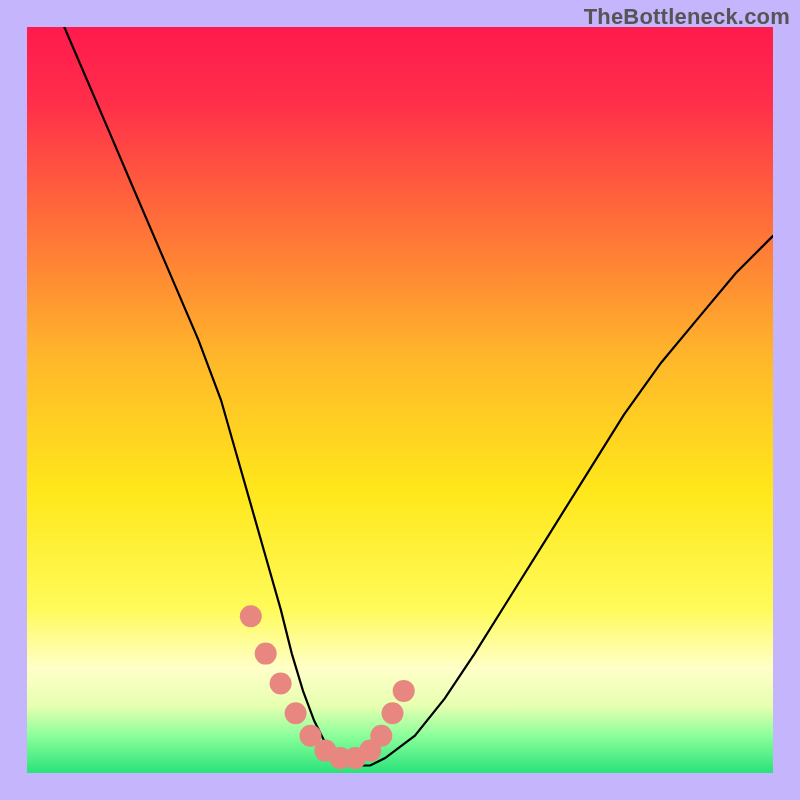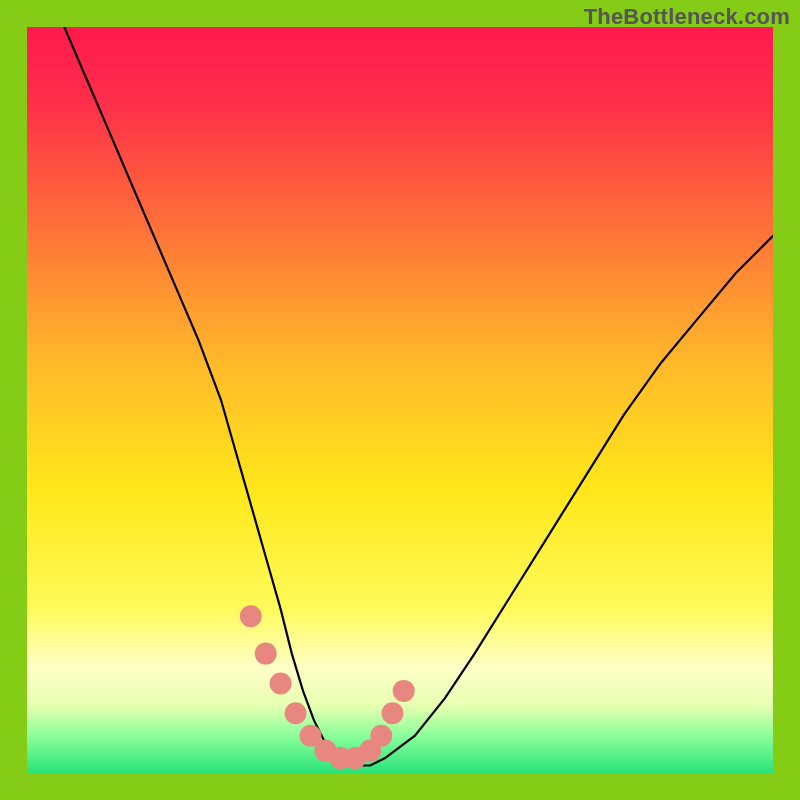--- a/index.html
+++ b/index.html
@@ -7,21 +7,21 @@
     padding: 0;
     width: 800px;
     height: 800px;
     background: #000;
     position: relative;
     font-family: Arial, Helvetica, sans-serif;
   }
   .outer {
     position: absolute;
     inset: 0;
-    background: #84cc16;
+    background: #c4b5fd;
   }
   .plot {
     position: absolute;
     left: 27px;
     top: 27px;
     width: 746px;
     height: 746px;
     overflow: hidden;
   }
   .watermark {

